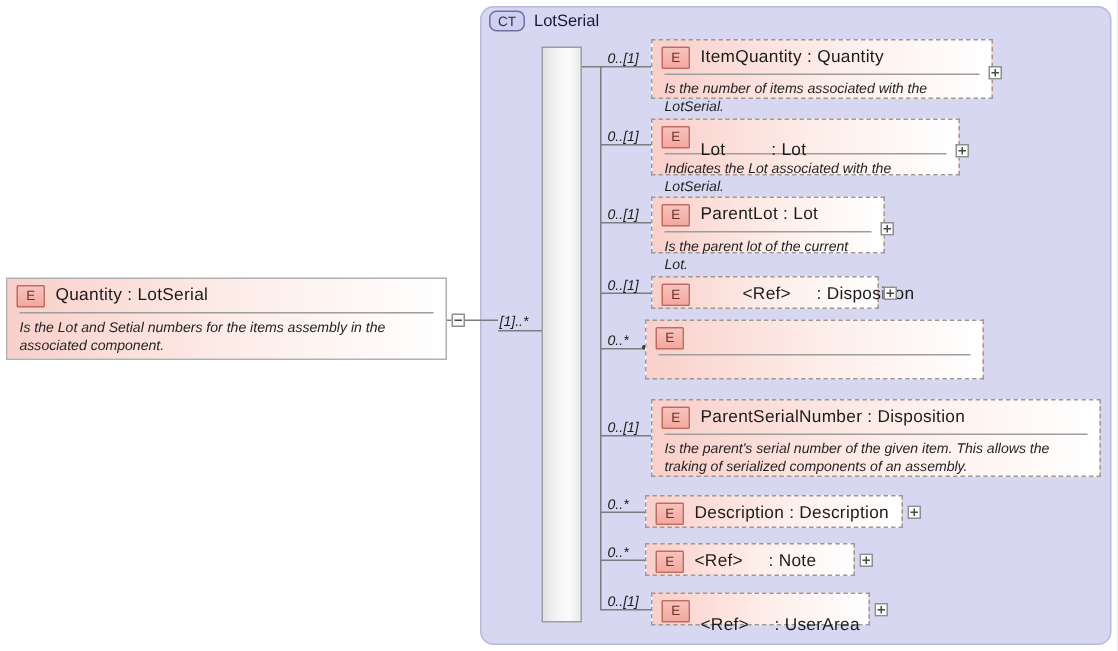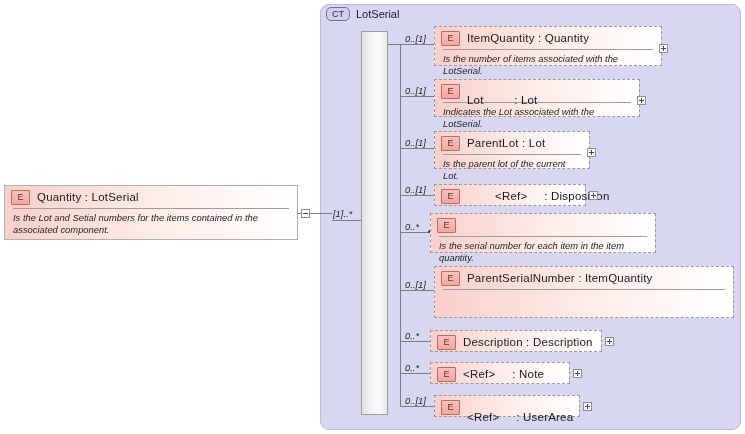--- a/index.html
+++ b/index.html
@@ -119,21 +119,21 @@
     <span class="cticon">CT</span>
     <span class="ct-name">LotSerial</span>
   </div>
 
   <div class="elembox solid" style="left:4px;top:185px;width:294px;height:55px;">
     <div class="row-head">
       <span class="eicon">E</span>
       <span class="ename">Quantity : LotSerial</span>
     </div>
     <div class="sep"></div>
-    <div class="edesc">Is the Lot and Setial numbers for the items contained in the associated component.</div>
+    <div class="edesc">Is the Lot and Setial numbers for the items assembly in the associated component.</div>
   </div>
 
   <div class="hline" style="left:298px;top:213px;width:10px;"></div>
   <div class="pm" style="left:301px;top:209px;"></div>
   <div class="hline" style="left:310px;top:213px;width:22px;"></div>
 
   <div class="card" style="left:333px;top:208px;">[1]..*</div>
 
   <div class="hline" style="left:332px;top:220px;width:31px;"></div>
 
@@ -202,31 +202,31 @@
   <div class="pm plus" style="left:589px;top:191px;"></div>
 
   <div class="hline" style="left:400px;top:232px;width:30px;"></div>
   <div class="card" style="left:405px;top:221px;">0..*</div>
   <div class="dot" style="left:428px;top:230px;"></div>
   <div class="elembox dashed" style="left:430px;top:213px;width:226px;height:40px;">
     <div class="row-head">
       <span class="eicon">E</span>
     </div>
     <div class="sep"></div>
-    <div class="edesc">Is the serial number for each item in the item quantity.</div>
   </div>
 
   <div class="hline" style="left:400px;top:290px;width:36px;"></div>
   <div class="card" style="left:405px;top:279px;">0..[1]</div>
   <div class="elembox dashed" style="left:434px;top:266px;width:300px;height:52px;">
     <div class="row-head">
       <span class="eicon">E</span>
-      <span class="ename">ParentSerialNumber : ItemQuantity</span>
-    </div>
-    <div class="sep"></div>
+      <span class="ename">ParentSerialNumber : Disposition</span>
+    </div>
+    <div class="sep"></div>
+    <div class="edesc">Is the parent's serial number of the given item. This allows the traking of serialized components of an assembly.</div>
   </div>
 
   <div class="hline" style="left:400px;top:341px;width:30px;"></div>
   <div class="card" style="left:405px;top:330px;">0..*</div>
   <div class="elembox dashed" style="left:430px;top:330px;width:172px;height:22px;">
     <div class="row-head">
       <span class="eicon">E</span>
       <span class="ename">Description : Description</span>
     </div>
   </div>

